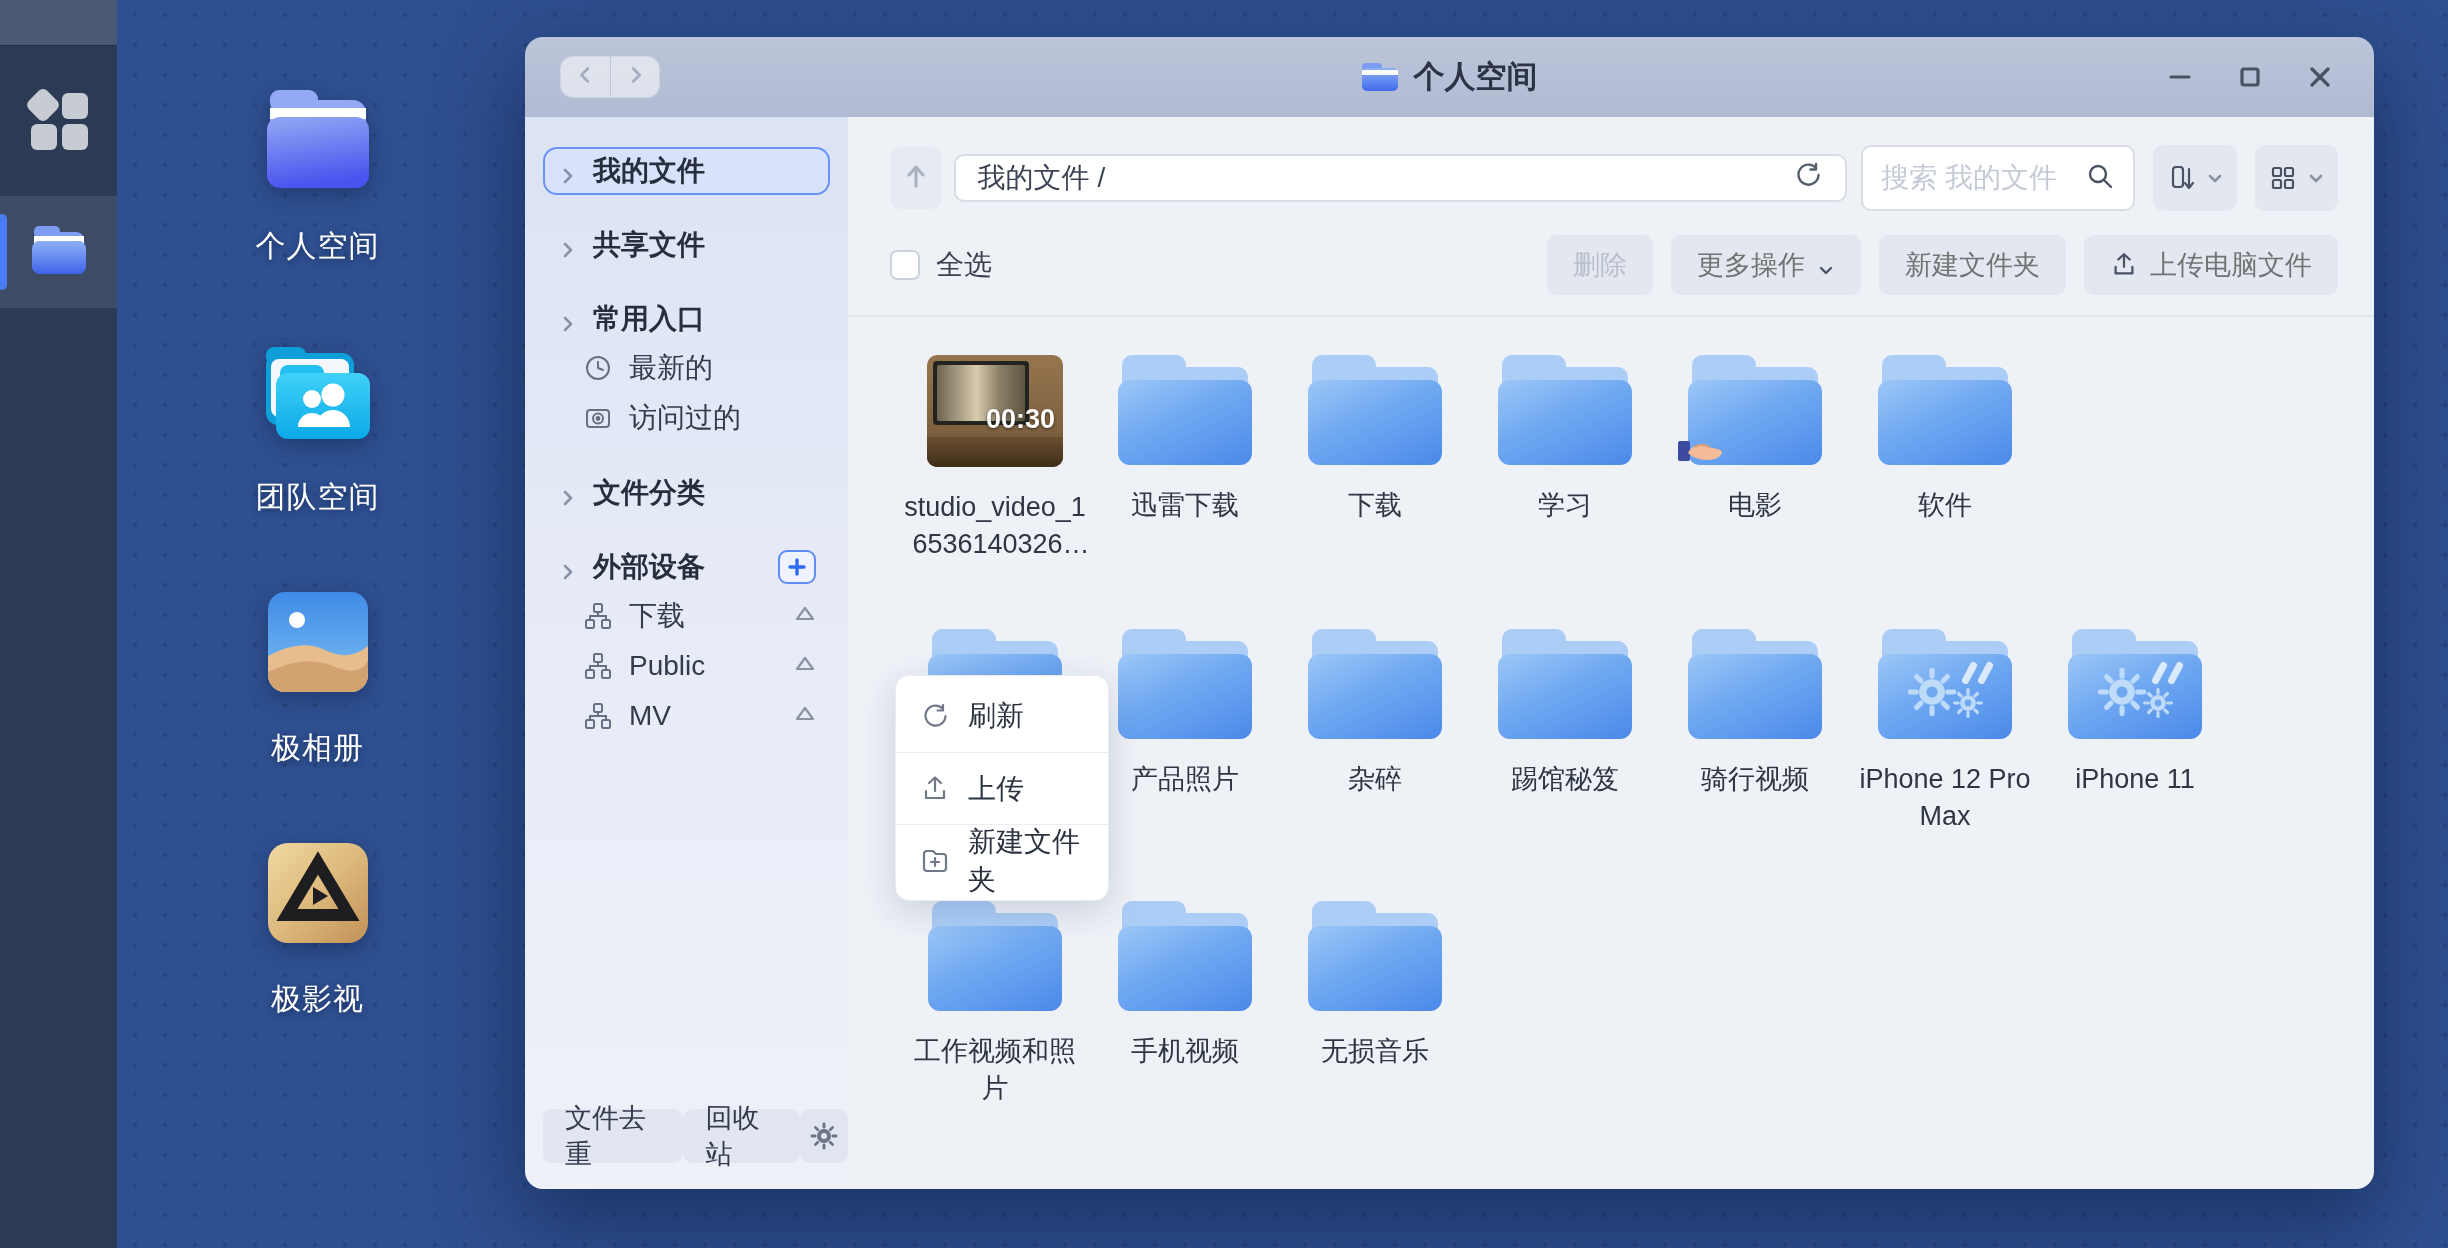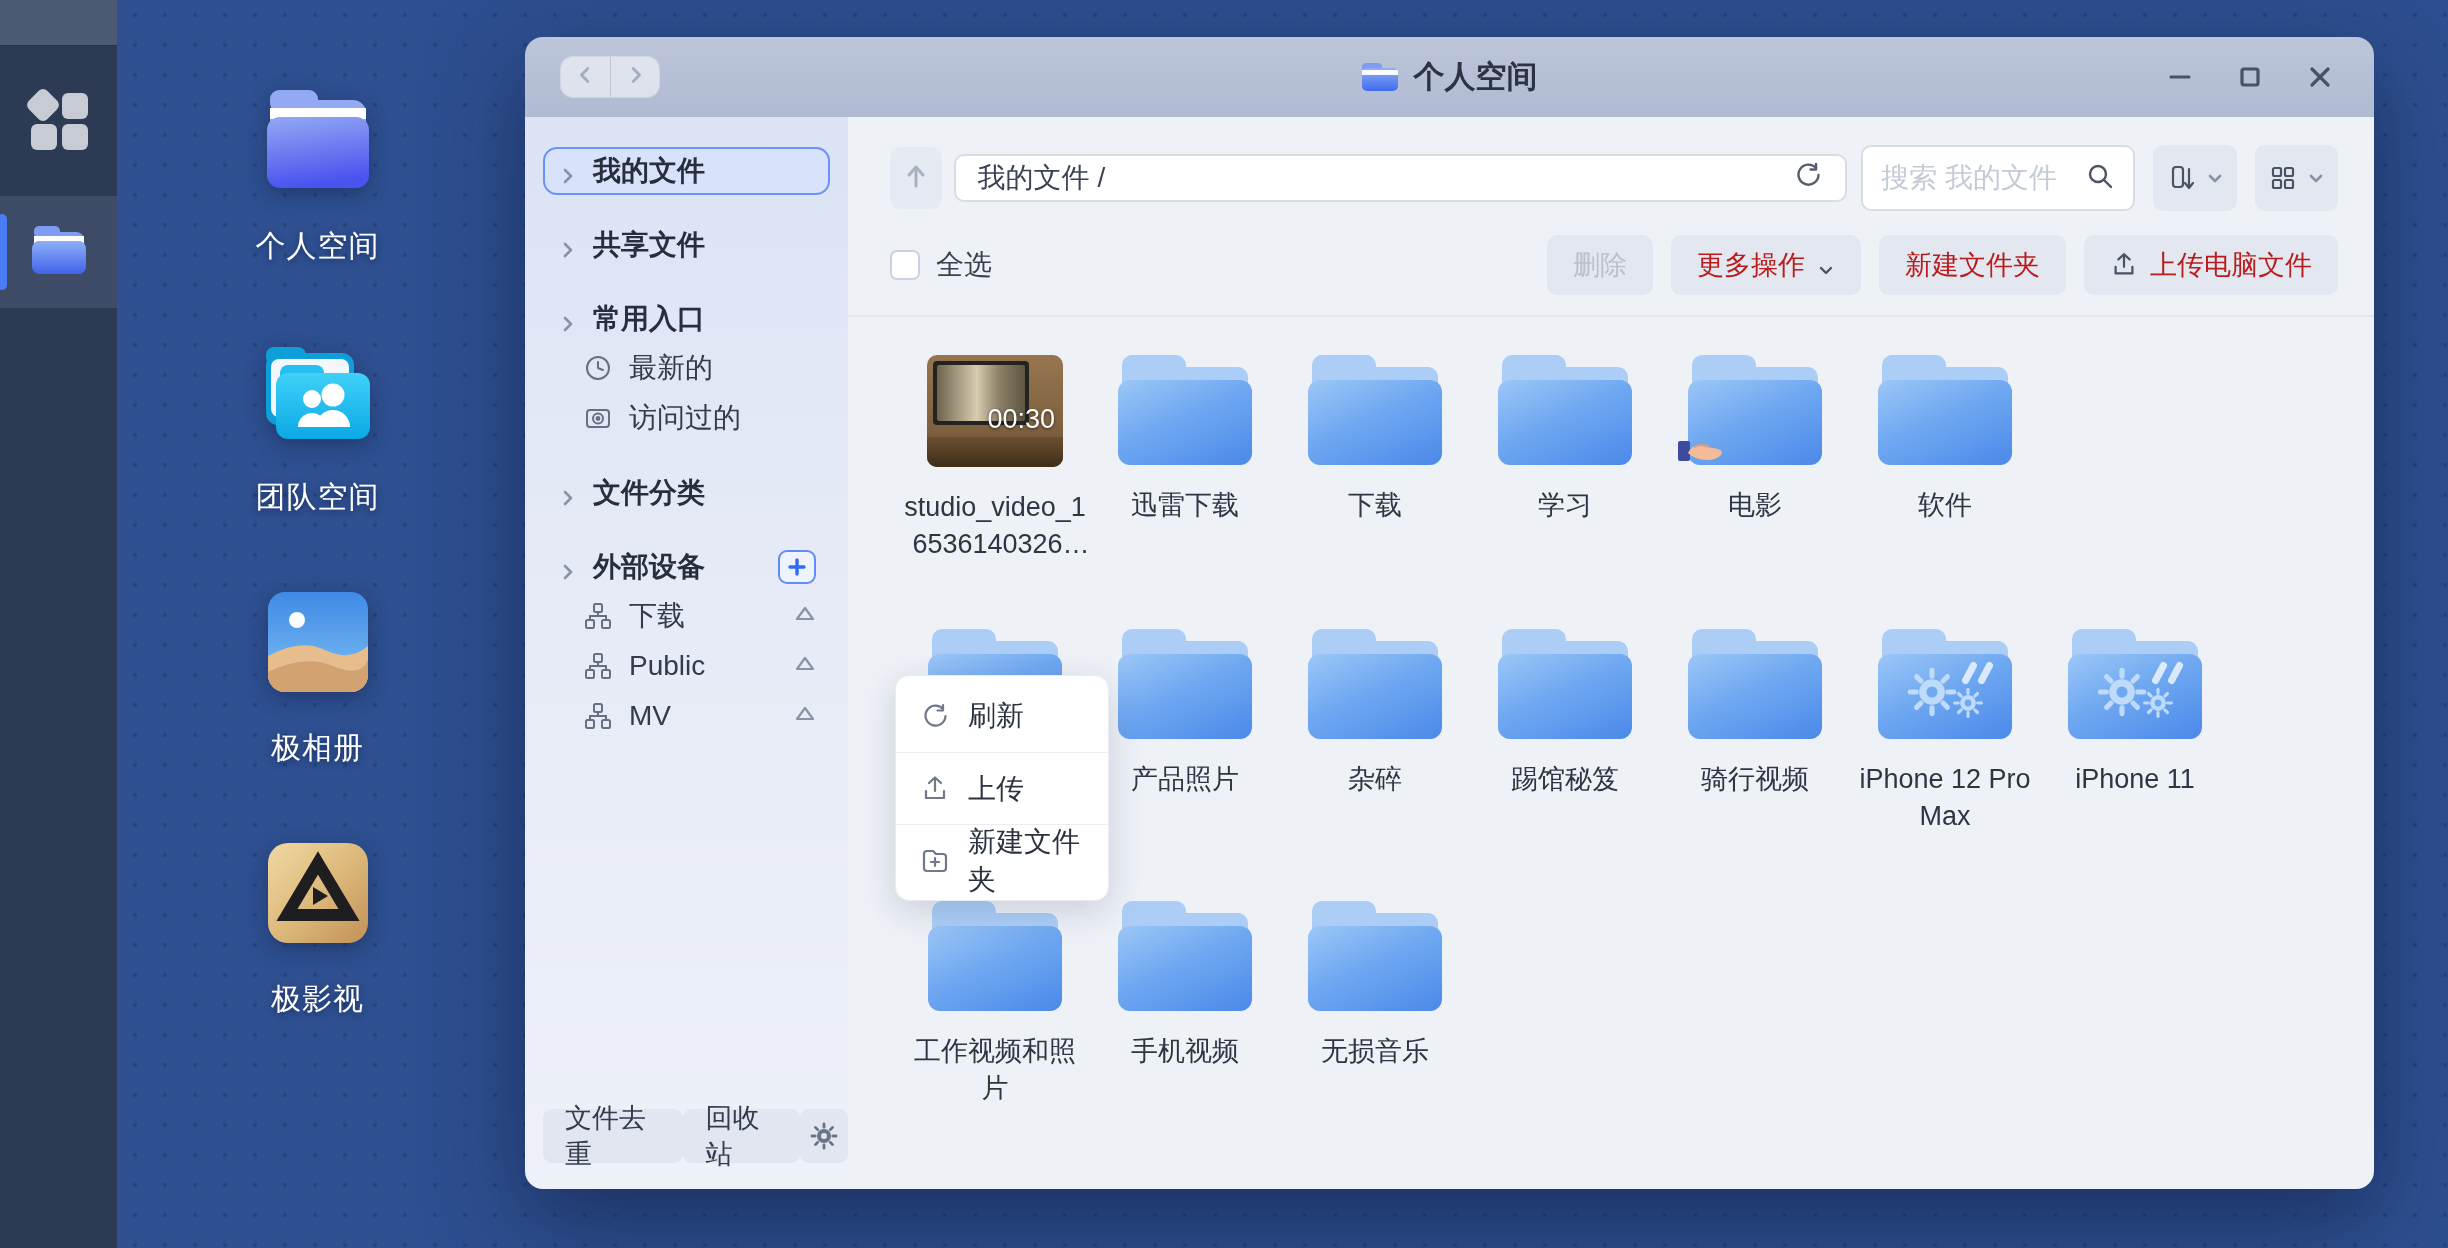--- a/index.html
+++ b/index.html
@@ -89,21 +89,21 @@
   .search-box input::placeholder { color:#c4cad6; }
   .search-box svg { width:30px; height:30px; stroke:#4a5264; stroke-width:2.4; fill:none; stroke-linecap:round; }
   .tool-sq { margin-left:18px; height:66px; width:84px; background:#e3e7f0; border-radius:10px; display:flex; align-items:center; justify-content:center; gap:8px; }
   .tool-sq svg.mainic { width:32px; height:32px; stroke:#4a5264; stroke-width:2.2; fill:none; stroke-linecap:round; stroke-linejoin:round; }
   .tool-sq svg.dchev { width:18px; height:18px; stroke:#8a93a4; stroke-width:2.6; fill:none; stroke-linecap:round; stroke-linejoin:round; }
 
   .actionbar { position:absolute; left:42px; top:118px; right:36px; height:60px; display:flex; align-items:center; }
   .checkbox { width:30px; height:30px; background:#fff; border:2px solid #ccd2dd; border-radius:7px; }
   .select-label { margin-left:16px; font-size:28px; color:#39414f; }
   .action-right { margin-left:auto; display:flex; gap:18px; }
-  .a-btn { height:60px; background:#e3e7f0; border-radius:10px; display:flex; align-items:center; justify-content:center; gap:12px; padding:0 26px; font-size:27px; color:#b91c1c; }
+  .a-btn { height:60px; background:#e3e7f0; border-radius:10px; display:flex; align-items:center; justify-content:center; gap:12px; padding:0 26px; font-size:27px; color:#737373; }
   .a-btn.disabled { color:#b9bfcb; }
   .a-btn svg { width:28px; height:28px; stroke:#4a5264; stroke-width:2.4; fill:none; stroke-linecap:round; stroke-linejoin:round; }
   .main-divider { position:absolute; left:0; right:0; top:198px; height:2px; background:#e2e5eb; }
 
   
   .grid { position:absolute; left:52px; top:238px; right:10px; }
   .g-row { display:flex; margin-bottom:66px; }
   .tile { width:190px; display:flex; flex-direction:column; align-items:center; }
   .t-label { margin-top:22px; font-size:27px; line-height:37px; color:#2f3643; text-align:center; max-width:184px;
     word-break:break-all; overflow:hidden; display:-webkit-box; -webkit-line-clamp:2; -webkit-box-orient:vertical; }
@@ -118,21 +118,21 @@
   .gears { left:0; top:25px; right:0; bottom:0; display:flex; align-items:center; justify-content:center; }
   .slashes { right:10px; top:32px; width:36px; height:22px; }
   .slashes i { position:absolute; width:7px; height:24px; background:rgba(255,255,255,.75); border-radius:4px; transform:rotate(28deg); }
   .slashes i:nth-child(2){ left:16px; }
 
   .thumb { position:relative; width:136px; height:112px; border-radius:10px; overflow:hidden;
     background:linear-gradient(180deg,#97764f 0%,#7c5f3e 70%,#4e3a24 100%); }
   .tv { position:absolute; left:6px; top:6px; width:96px; height:64px; background:#23231f; border-radius:4px; padding:4px; }
   .tv .screen { width:100%; height:100%; background:linear-gradient(90deg,#6e6450 0%,#d8cbae 45%,#8d8168 70%,#5e5542 100%); border-radius:2px; }
   .shelf { position:absolute; left:0; right:0; bottom:0; height:30px; background:linear-gradient(180deg,#6b4f31,#3f2d18); }
-  .dur { position:absolute; right:8px; bottom:32px; color:#fff; font-size:27px; font-weight:400; text-shadow:0 1px 3px rgba(0,0,0,.6);text-align:center; }
+  .dur { position:absolute; right:8px; bottom:32px; color:#fff; font-size:27px; font-weight:700; text-shadow:0 1px 3px rgba(0,0,0,.6);text-align:center; }
 
   
   .ctx { position:absolute; left:47px; top:558px; width:214px; background:#fff; border-radius:14px;
     border:1px solid #ececf2; box-shadow:0 10px 34px rgba(40,60,110,.18); z-index:5; padding:4px 0; }
   .ctx-item { display:flex; align-items:center; gap:18px; height:72px; padding:0 24px; font-size:28px; color:#2b3240; }
   .ctx-item + .ctx-item { border-top:1px solid #ebebf0; }
   .ctx-item svg { width:30px; height:30px; stroke:#70788a; stroke-width:2.2; fill:none; stroke-linecap:round; stroke-linejoin:round; }
 </style>
 </head>
 <body>

